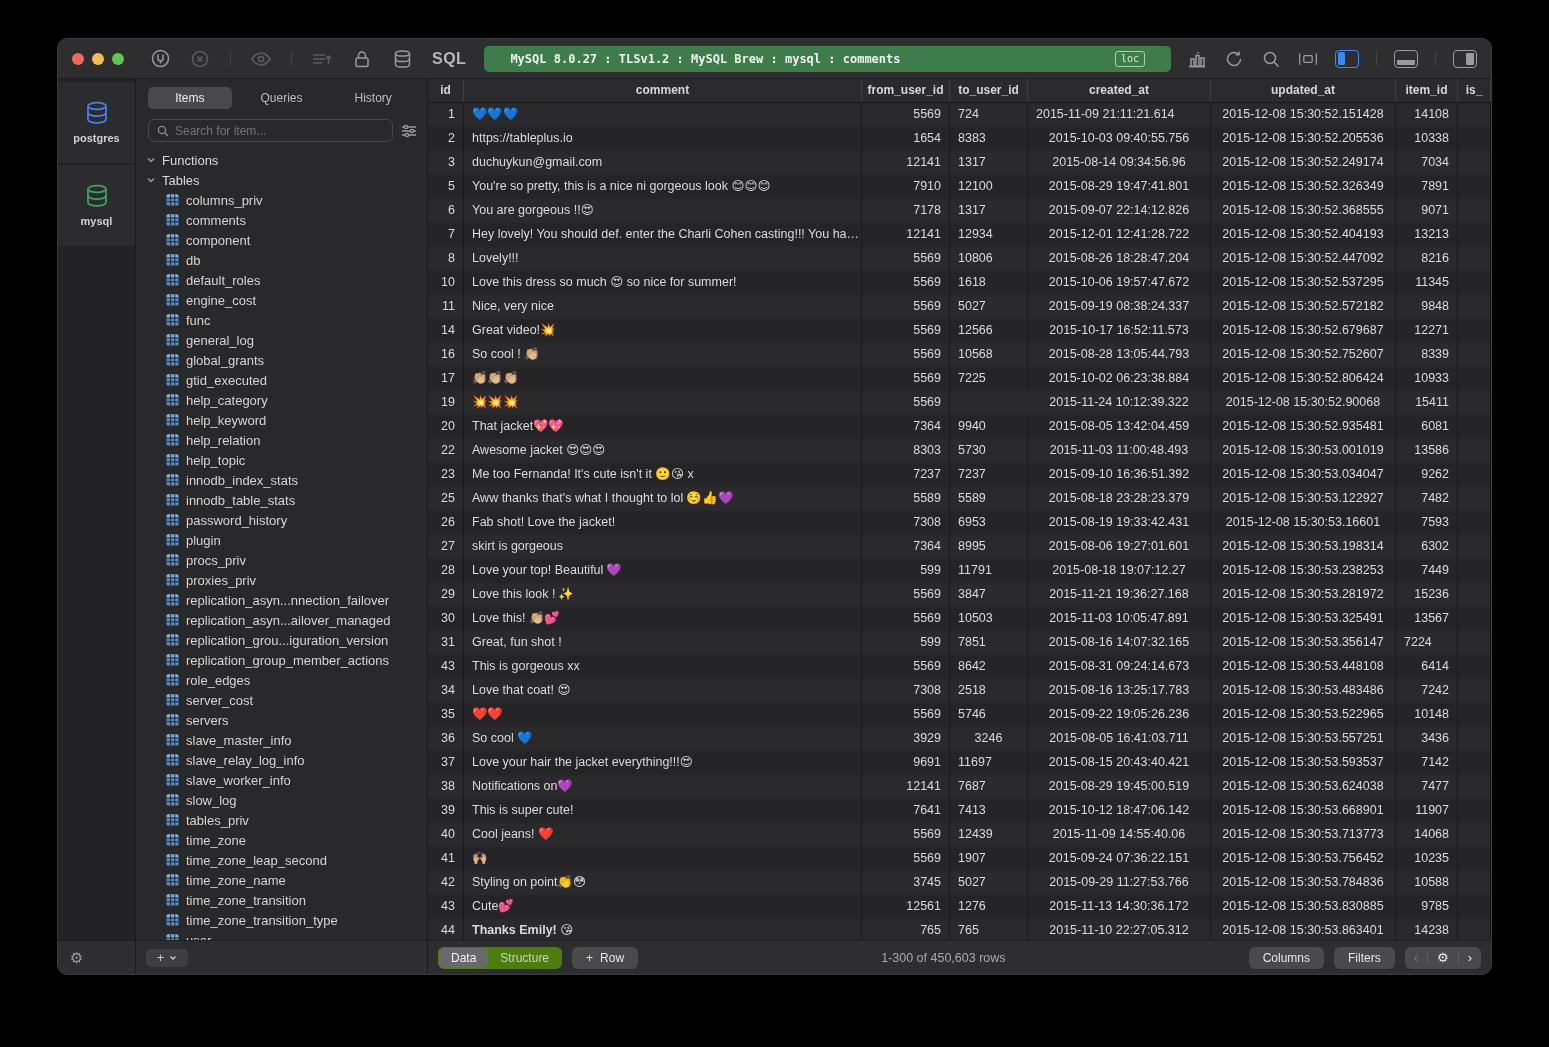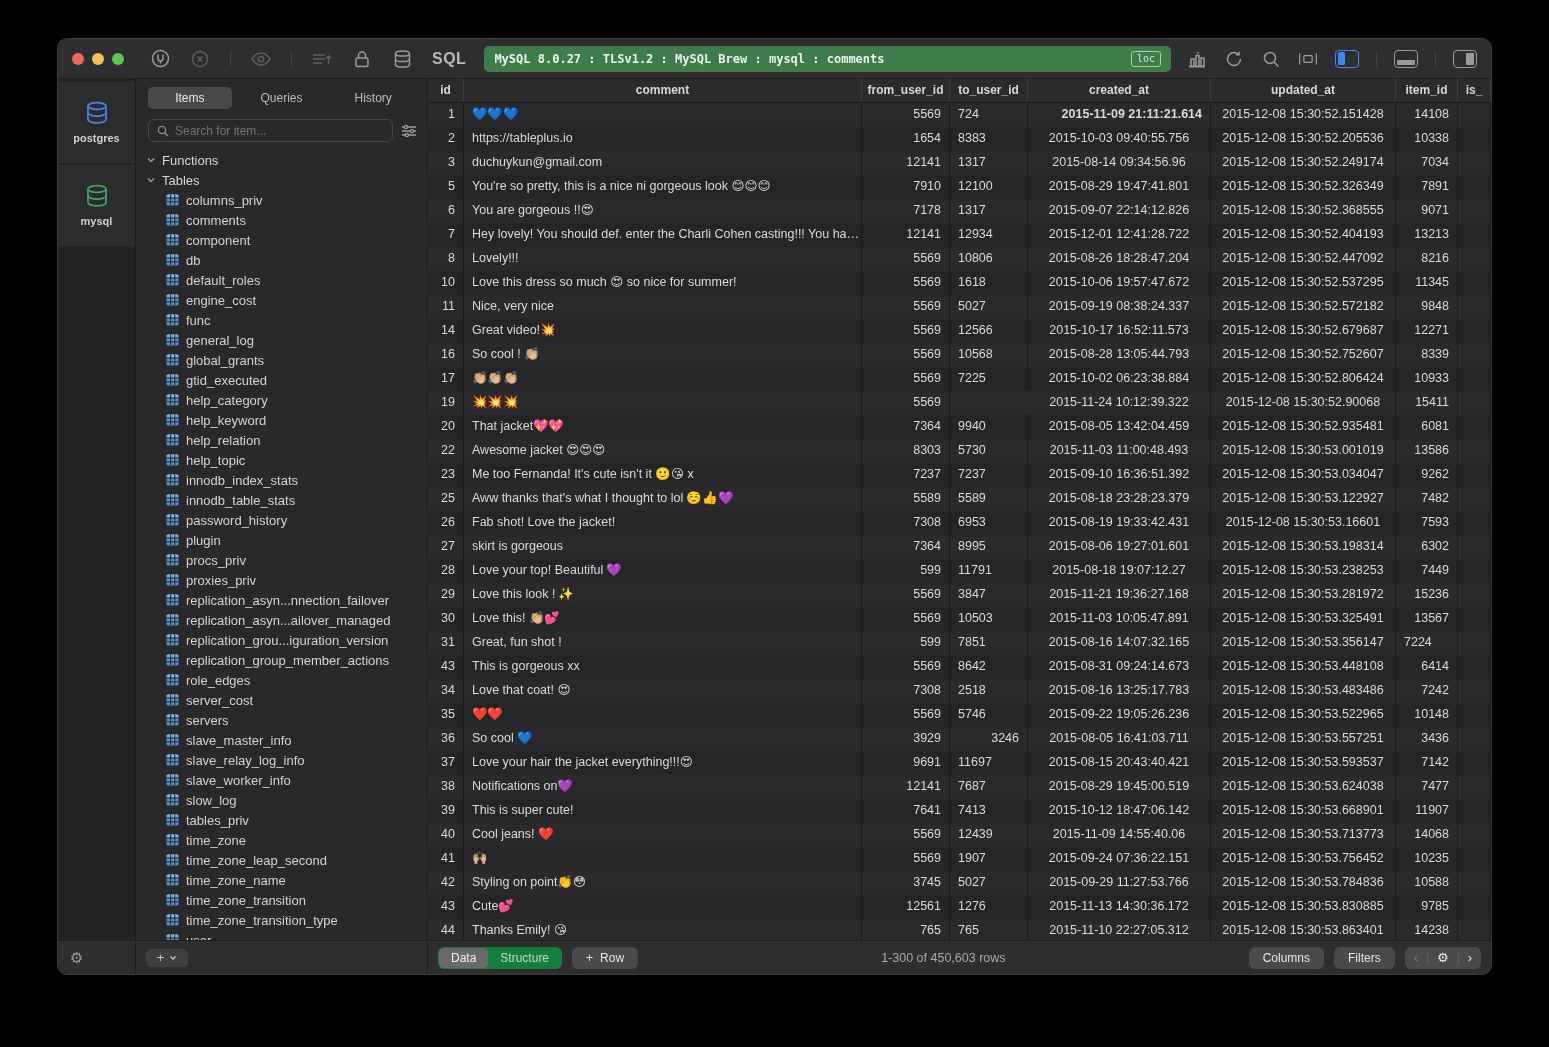--- a/index.html
+++ b/index.html
@@ -16,21 +16,21 @@
   .traffic { display:flex; gap:8px; margin-right:26px; }
   .tl { width:12px; height:12px; border-radius:50%; }
   .tl.red{background:#ec6a5e;} .tl.yellow{background:#f5bf4f;} .tl.green{background:#61c455;}
   .tbgroup { display:flex; align-items:center; gap:20px; margin-right:18px; }
   .tbico { display:flex; align-items:center; justify-content:center; width:20px; height:20px; }
   .tbico svg { stroke:#9a9a9c; fill:none; stroke-width:1.5; }
   .tbico.dim svg { stroke:#5e5e60; }
   .tbsep { width:1px; height:15px; background:#434346; }
   .sql-label { font-size:16px; font-weight:bold; color:#b8b8ba; letter-spacing:.5px; }
   .connbar { flex:1; height:26px; background:#3e7d4b; border-radius:5px; display:flex;
-             align-items:center; padding:0 10px; margin-right:16px; min-width:0; }
+             align-items:center; padding:0 26px; margin-right:16px; min-width:0; }
   .connbar .title { font-family:"DejaVu Sans Mono","Liberation Mono",monospace; font-size:12px;
                     font-weight:bold; color:#eef3ee; white-space:nowrap; overflow:hidden; }
   .loc-badge { margin-left:auto; border:1px solid #a6d2a6; color:#d3ead3; border-radius:3px;
                font-size:10px; line-height:14px; padding:0 5px; font-family:"DejaVu Sans Mono",monospace; }
   .tbright { display:flex; align-items:center; gap:17px; }
 
   
   .main { flex:1; display:flex; min-height:0; }
 
   
@@ -76,21 +76,21 @@
   .footer { height:34px; flex:0 0 34px; background:#2e2e30; border-top:1px solid #1e1e20; display:flex; }
   .foot-rail { width:78px; flex:0 0 78px; border-right:1px solid #1c1c1e; display:flex;
                align-items:center; padding-left:12px; }
   .foot-side { width:292px; flex:0 0 292px; border-right:1px solid #1c1c1e; display:flex;
                align-items:center; padding-left:10px; }
   .foot-grid { flex:1; display:flex; align-items:center; padding:0 10px; gap:10px; }
   .gear { color:#9c9c9e; font-size:15px; line-height:1; }
   .addbtn { width:42px; height:18px; background:#3f3f42; border-radius:5px; display:flex;
             align-items:center; justify-content:center; gap:5px; color:#c9c9cb; }
   .addbtn .plus { font-size:13px; line-height:1; }
-  .segmented { display:flex; background:#15803d; border-radius:6px; padding:1px; height:22px;align-items:flex-end; }
+  .segmented { display:flex; background:#4d7c0f; border-radius:6px; padding:1px; height:22px;align-items:flex-end; }
   .seg { font-size:12px; padding:0 12px; line-height:20px; border-radius:5px; color:#cfcfd1; }
   .seg.active { background:#69696c; color:#f2f2f4; }
   .btn { height:22px; background:#4a4a4d; border-radius:6px; padding:0 14px; display:flex;
          align-items:center; gap:7px; font-size:12px; color:#e6e6e8; }
   .rows-status { flex:1; text-align:center; font-size:12.5px; color:#a9a9ab; }
   .pager { height:22px; background:#4a4a4d; border-radius:6px; display:flex; align-items:center; }
   .pager .pg { padding:0 9px; font-size:13px; color:#ececee; line-height:22px; }
   .pager .pg.dim { color:#7b7b7d; }
   .pager .pdiv { width:1px; height:12px; background:#5c5c5f; }
 
@@ -570,21 +570,21 @@
           <div class="hcell" style="width: 185px;">updated_at</div>
           <div class="hcell" style="width: 62px;">item_id</div>
           <div class="hcell" style="flex: 1 1 0%;">is_</div>
         </div>
       <div class="grid-body" id="grid-body">
           <div class="grow odd">
             <div class="gcell" style="width: 36px; text-align: right;">1</div>
             <div class="gcell" style="width: 398px; text-align: left;">💙💙💙</div>
             <div class="gcell" style="width: 88px; text-align: right;">5569</div>
             <div class="gcell" style="width: 78px; text-align: left;">724</div>
-            <div class="gcell" style="width: 183px; text-align: right; font-weight: bold;">2015-11-09 21:11:21.614</div>
+            <div class="gcell" style="width: 183px; text-align: left;">2015-11-09 21:11:21.614</div>
             <div class="gcell" style="width: 185px; text-align: center;">2015-12-08 15:30:52.151428</div>
             <div class="gcell" style="width: 62px; text-align: right;">14108</div>
             <div class="gcell" style="flex: 1 1 0%; text-align: left;"></div>
           </div>
           <div class="grow even">
             <div class="gcell" style="width: 36px; text-align: right;">2</div>
             <div class="gcell" style="width: 398px; text-align: left;">https://tableplus.io</div>
             <div class="gcell" style="width: 88px; text-align: right;">1654</div>
             <div class="gcell" style="width: 78px; text-align: left;">8383</div>
             <div class="gcell" style="width: 183px; text-align: center;">2015-10-03 09:40:55.756</div>
@@ -829,21 +829,21 @@
             <div class="gcell" style="width: 78px; text-align: left;">5746</div>
             <div class="gcell" style="width: 183px; text-align: center;">2015-09-22 19:05:26.236</div>
             <div class="gcell" style="width: 185px; text-align: center;">2015-12-08 15:30:53.522965</div>
             <div class="gcell" style="width: 62px; text-align: right;">10148</div>
             <div class="gcell" style="flex: 1 1 0%; text-align: left;"></div>
           </div>
           <div class="grow odd">
             <div class="gcell" style="width: 36px; text-align: right;">36</div>
             <div class="gcell" style="width: 398px; text-align: left;">So cool 💙</div>
             <div class="gcell" style="width: 88px; text-align: right;">3929</div>
-            <div class="gcell" style="width: 78px; text-align: right;">3246</div>
+            <div class="gcell" style="width: 78px; text-align: center;">3246</div>
             <div class="gcell" style="width: 183px; text-align: center;">2015-08-05 16:41:03.711</div>
             <div class="gcell" style="width: 185px; text-align: center;">2015-12-08 15:30:53.557251</div>
             <div class="gcell" style="width: 62px; text-align: right;">3436</div>
             <div class="gcell" style="flex: 1 1 0%; text-align: left;"></div>
           </div>
           <div class="grow even">
             <div class="gcell" style="width: 36px; text-align: right;">37</div>
             <div class="gcell" style="width: 398px; text-align: left;">Love your hair the jacket everything!!!😍</div>
             <div class="gcell" style="width: 88px; text-align: right;">9691</div>
             <div class="gcell" style="width: 78px; text-align: left;">11697</div>
@@ -907,21 +907,21 @@
             <div class="gcell" style="width: 398px; text-align: left;">Cute💕</div>
             <div class="gcell" style="width: 88px; text-align: right;">12561</div>
             <div class="gcell" style="width: 78px; text-align: left;">1276</div>
             <div class="gcell" style="width: 183px; text-align: center;">2015-11-13 14:30:36.172</div>
             <div class="gcell" style="width: 185px; text-align: center;">2015-12-08 15:30:53.830885</div>
             <div class="gcell" style="width: 62px; text-align: right;">9785</div>
             <div class="gcell" style="flex: 1 1 0%; text-align: left;"></div>
           </div>
           <div class="grow odd">
             <div class="gcell" style="width: 36px; text-align: right;">44</div>
-            <div class="gcell" style="width: 398px; text-align: left;">Thanks Emily! 😘</div>
+            <div class="gcell" style="width: 398px; text-align: left; font-weight: bold;">Thanks Emily! 😘</div>
             <div class="gcell" style="width: 88px; text-align: right;">765</div>
             <div class="gcell" style="width: 78px; text-align: left;">765</div>
             <div class="gcell" style="width: 183px; text-align: center;">2015-11-10 22:27:05.312</div>
             <div class="gcell" style="width: 185px; text-align: center;">2015-12-08 15:30:53.863401</div>
             <div class="gcell" style="width: 62px; text-align: right;">14238</div>
             <div class="gcell" style="flex: 1 1 0%; text-align: left;"></div>
           </div>
         </div>
     </div>
   </div>

